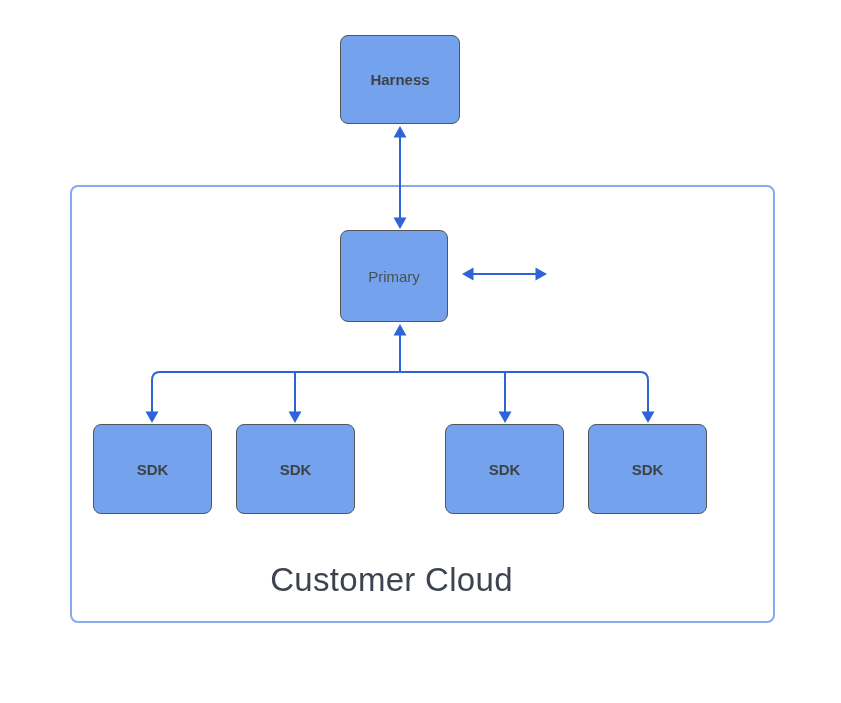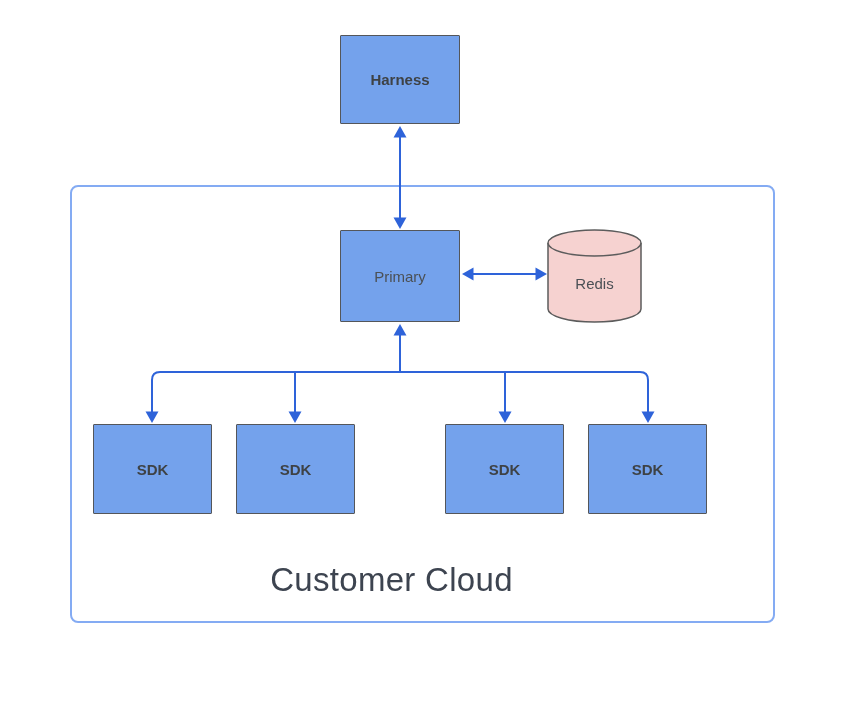--- a/index.html
+++ b/index.html
@@ -44,37 +44,37 @@
     text-align: center;
     font-size: 33px;
     font-weight: 400;
     color: var(--title-text);
     letter-spacing: 0.3px;
   }
   .node {
     position: absolute;
     background: var(--node-fill);
     border: 1px solid var(--node-border);
-    border-radius: 1px;
+    border-radius: 8px;
     display: flex;
     align-items: center;
     justify-content: center;
   }
   .node-label-bold {
     font-size: 15px;
     font-weight: 700;
     color: var(--label-bold-text);
   }
   .node-label-regular {
     font-size: 15px;
     font-weight: 400;
     color: var(--label-regular-text);
   }
   #node-harness { left: 340px; top: 35px;  width: 120px; height: 89px; }
-  #node-primary { left: 340px; top: 230px; width: 120px; height: 92px; }
+  #node-primary { left: 340px; top: 230px; width: 108px; height: 92px; }
   #node-sdk1 { left: 93px;  top: 424px; width: 119px; height: 90px; }
   #node-sdk2 { left: 236px; top: 424px; width: 119px; height: 90px; }
   #node-sdk3 { left: 445px; top: 424px; width: 119px; height: 90px; }
   #node-sdk4 { left: 588px; top: 424px; width: 119px; height: 90px; }
   .cylinder {
     position: absolute;
     left: 547px;
     top: 229px;
     width: 95px;
     height: 94px;
@@ -143,29 +143,20 @@
   </svg>
 
   <div class="node" id="node-harness">
     <span class="node-label-bold">Harness</span>
   </div>
 
   <div class="node" id="node-primary">
     <span class="node-label-regular">Primary</span>
   </div>
 
-  <div class="cylinder">
-    <svg width="95" height="94" viewBox="0 0 95 94">
-      <path class="cyl-shape" d="M1,14 L1,80 A46.5,13 0 0 0 94,80 L94,14"></path>
-      <ellipse class="cyl-shape" cx="47.5" cy="14" rx="46.5" ry="13"></ellipse>
-    </svg>
-    <div class="cylinder-label">
-      <span class="node-label-regular">Redis</span>
-    </div>
-  </div>
 
   <div class="node" id="node-sdk1">
     <span class="node-label-bold">SDK</span>
   </div>
   <div class="node" id="node-sdk2">
     <span class="node-label-bold">SDK</span>
   </div>
   <div class="node" id="node-sdk3">
     <span class="node-label-bold">SDK</span>
   </div>

